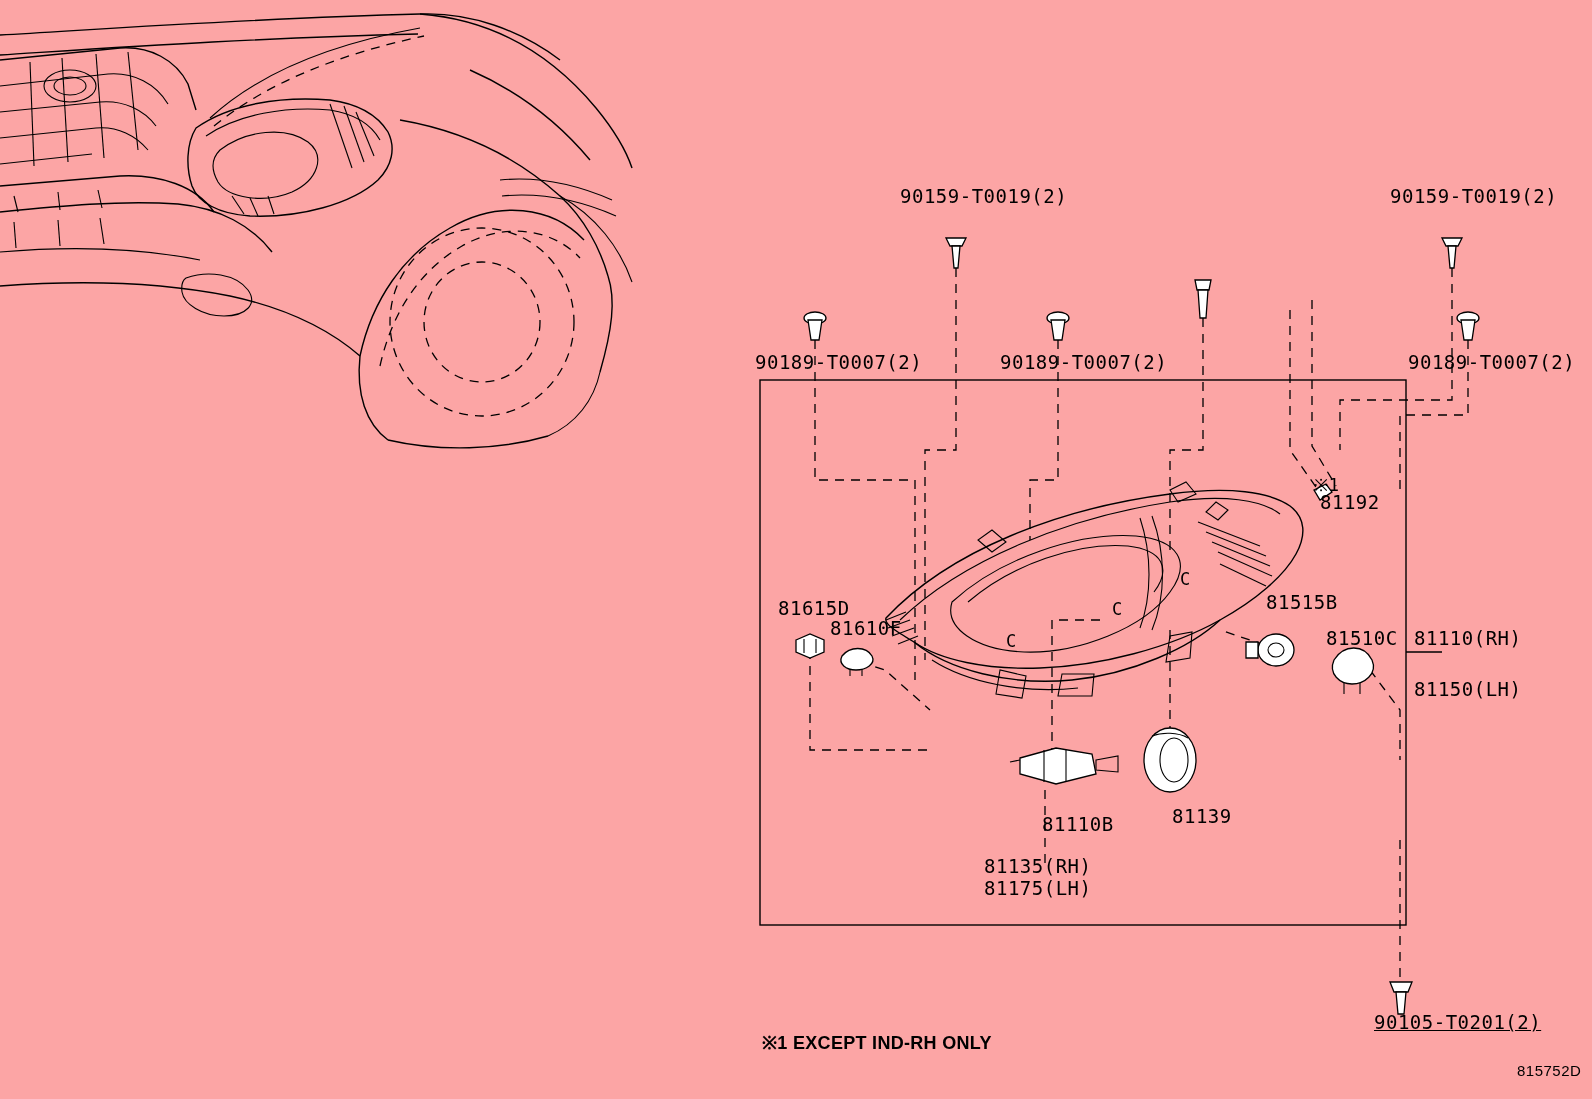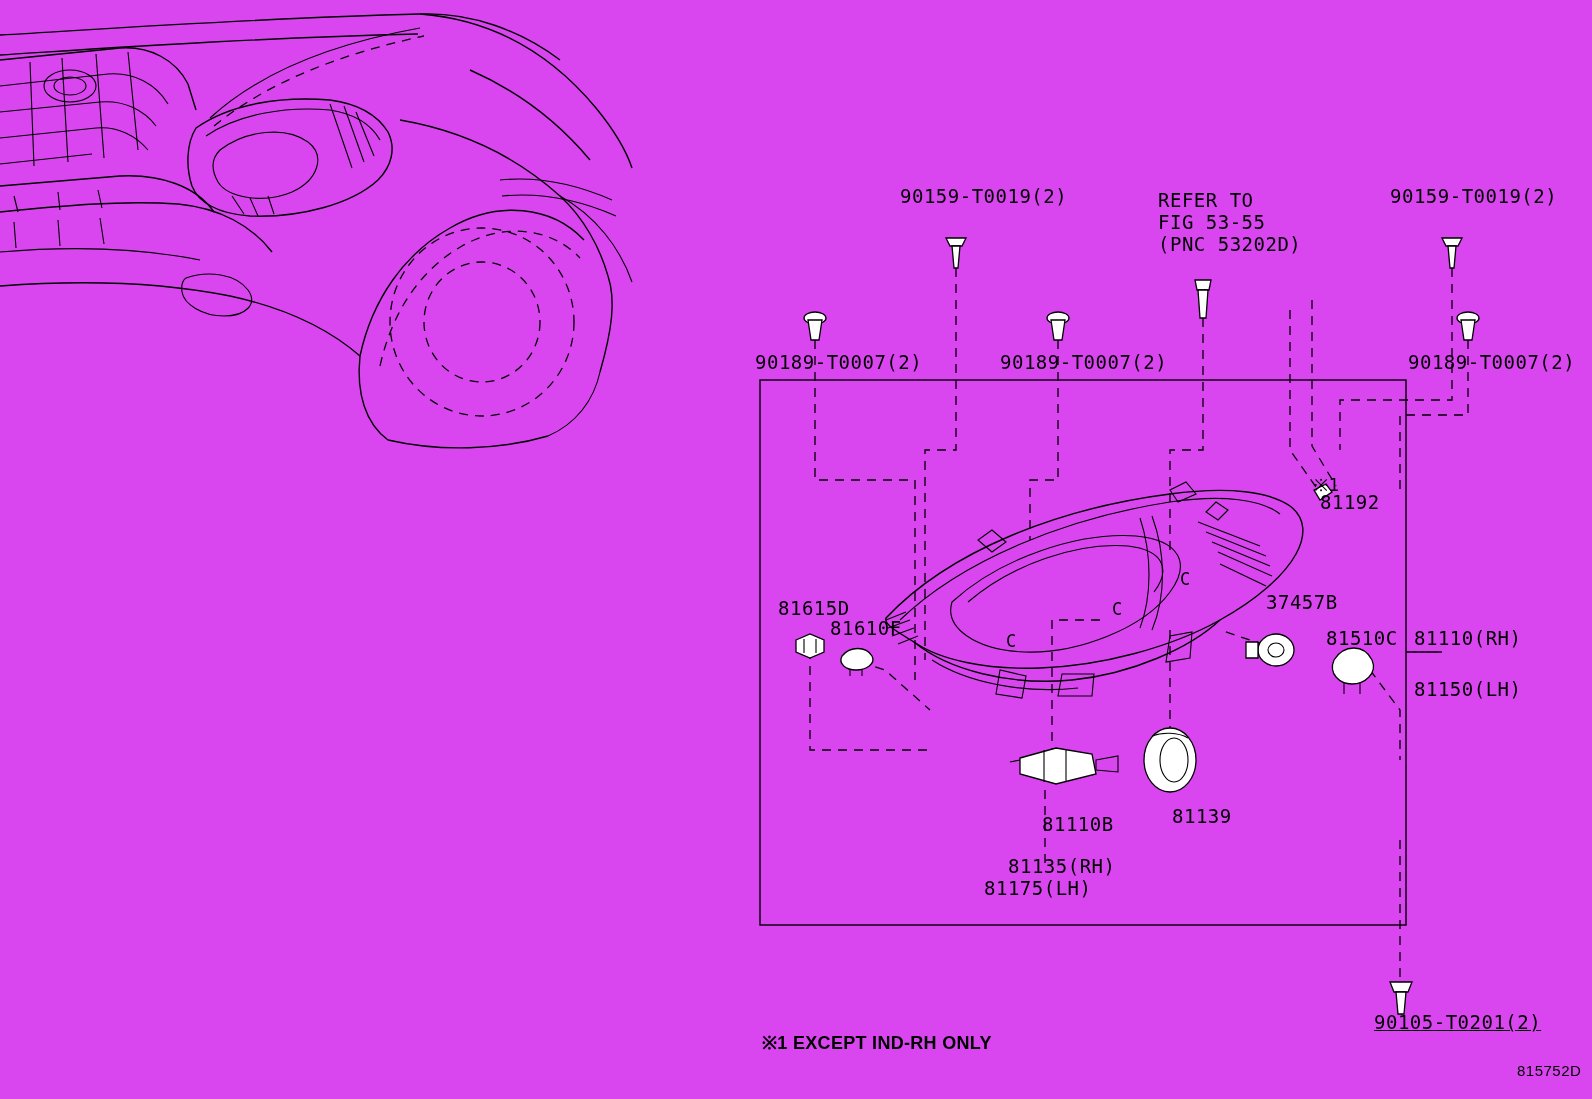--- a/index.html
+++ b/index.html
@@ -4,21 +4,21 @@
 <style>
   html, body {
     margin: 0;
     padding: 0;
     background: #ffffff;
   }
   #page {
     position: relative;
     width: 1592px;
     height: 1099px;
-    background: #d946ef;
+    background: #fca5a5;
     font-family: "DejaVu Sans Mono", monospace;
     color: #000000;
     overflow: hidden;
   }
   .lbl {
     position: absolute;
     font-family: "DejaVu Sans Mono", monospace;
     font-size: 19px;
     letter-spacing: 0.5px;
     white-space: pre;
@@ -278,53 +278,50 @@
       </g>
 
       <g>
         <path class="fillw" d="M614 340 L 626 334 L 632 342 L 620 350 Z"></path>
       </g>
     </svg>
   </div>
 
   <div class="lbl" style="left:900px; top:186px;">90159-T0019(2)</div>
 
-  <div class="lbl" style="left:1158px; top:190px;">REFER TO
-FIG 53-55
-(PNC 53202D)</div>
 
   <div class="lbl" style="left:1390px; top:186px;">90159-T0019(2)</div>
 
   <div class="lbl" style="left:755px; top:352px;">90189-T0007(2)</div>
 
   <div class="lbl" style="left:1000px; top:352px;">90189-T0007(2)</div>
 
   <div class="lbl" style="left:1408px; top:352px;">90189-T0007(2)</div>
 
   <div class="lbl small" style="left:1314px; top:476px;">※1</div>
 
   <div class="lbl" style="left:1320px; top:492px;">81192</div>
 
   <div class="lbl" style="left:778px; top:582px;margin-top:16px;">81615D</div>
 
   <div class="lbl" style="left:830px; top:618px;">81610F</div>
 
-  <div class="lbl" style="left:1266px; top:592px;">37457B</div>
+  <div class="lbl" style="left:1266px; top:592px;">81515B</div>
 
   <div class="lbl" style="left:1326px; top:628px;">81510C</div>
 
   <div class="lbl" style="left:1414px; top:628px;">81110(RH)</div>
 
   <div class="lbl" style="left:1414px; top:658px;margin-top:21px;">81150(LH)</div>
 
   <div class="lbl" style="left:1042px; top:814px;">81110B</div>
 
   <div class="lbl" style="left:1172px; top:806px;">81139</div>
 
-  <div class="lbl" style="left:1008px; top:856px;">81135(RH)</div>
+  <div class="lbl" style="left:984px; top:856px;">81135(RH)</div>
 
   <div class="lbl" style="left:984px; top:878px;">81175(LH)</div>
 
   <div class="lbl" style="left:1374px; top:1012px;text-decoration:underline;">90105-T0201(2)</div>
 
   <div class="lbl small" style="left:1112px; top:600px;">C</div>
   <div class="lbl small" style="left:1180px; top:570px;">C</div>
   <div class="lbl small" style="left:1006px; top:632px;">C</div>
 
   <div class="footnote" style="left:762px; top:1030px;font-weight:bold;">※1 EXCEPT IND-RH ONLY</div>

